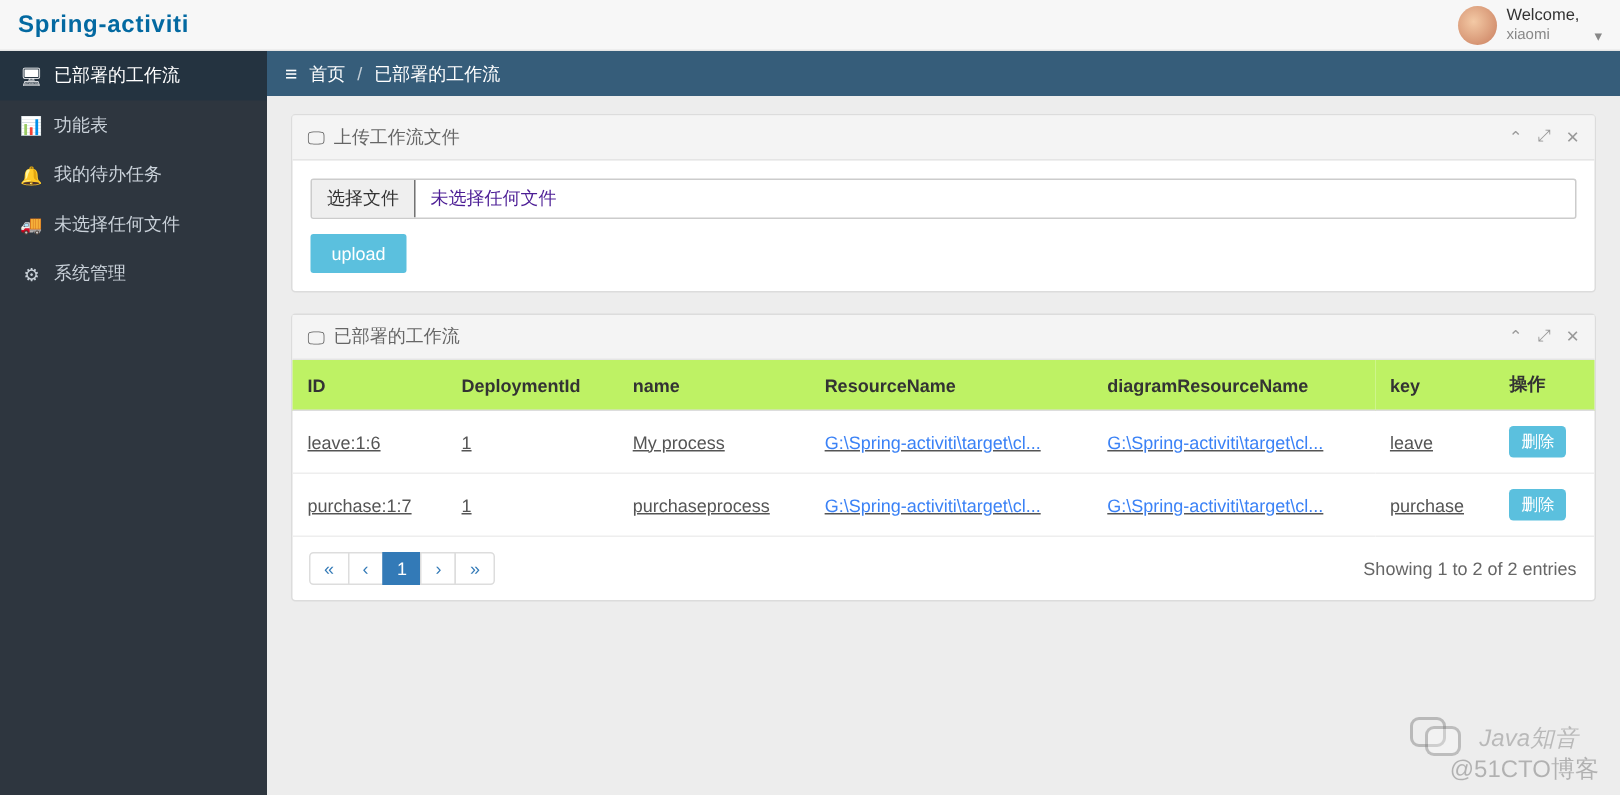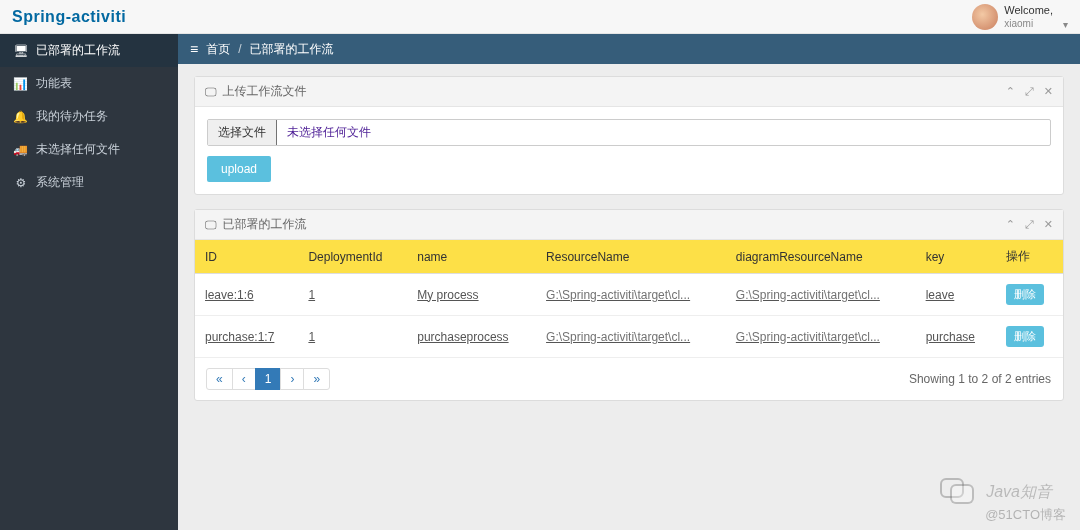--- a/index.html
+++ b/index.html
@@ -35,38 +35,38 @@
 .panel-body { padding: 12px; font-size: 12px; color: #333; }
 
 .form-label { font-weight: bold; margin-bottom: 6px; font-size: 12px; color: #333; }
 .file-row { display: flex; align-items: stretch; border: 1px solid #ccc; border-radius: 2px; overflow: hidden; margin-bottom: 10px; }
 .file-btn { padding: 4px 10px; background: #efefef; border-right: 1px solid #737373; font-size: 12px; cursor: pointer; }
 .file-text { padding: 4px 10px; font-size: 12px; color: #4c1d95; flex: 1; }
 
 .upload-btn { background: #5bc0de; color: #fff; border: none; padding: 6px 14px; border-radius: 2px; font-size: 12px; cursor: pointer; }
 
 table { width: 100%; border-collapse: collapse; font-size: 12px; }
-th { text-align: left; padding: 8px 10px; border-bottom: 1px solid #ddd; color: #333; font-weight: normal; background: #fde047; }
+th { text-align: left; padding: 8px 10px; border-bottom: 1px solid #ddd; color: #333; font-weight: bold; background: #bef264; }
 td { padding: 10px 10px; border-bottom: 1px solid #eee; color: #555; vertical-align: middle; text-decoration: underline; }
-td a { color: #737373; text-decoration: none; }
+td a { color: #3b82f6; text-decoration: none; }
 .del-btn { background: #5bc0de; color: #fff; border: none; padding: 3px 8px; border-radius: 3px; font-size: 11px; cursor: pointer; }
 
 .table-footer { display: flex; justify-content: space-between; align-items: center; padding: 10px 12px; font-size: 12px; color: #666; }
 .pagination { display: flex; gap: 0; }
 .pg { border: 1px solid #ddd; padding: 3px 9px; font-size: 12px; color: #337ab7; background: #fff; cursor: pointer; margin-left: -1px; }
 .pg:first-child { border-radius: 3px 0 0 3px; }
 .pg:last-child { border-radius: 0 3px 3px 0; }
 .pg.active { background: #337ab7; color: #fff; border-color: #337ab7; }
 
 .watermark { position: absolute; bottom: 24px; right: 28px; font-size: 16px; color: rgba(0,0,0,0.22); font-style: italic; font-weight: 500; display: flex; align-items: center; gap: 10px; }
 .wm-icon { width: 36px; height: 28px; position: relative; }
 .wm-icon::before, .wm-icon::after { content: ""; position: absolute; border: 2px solid rgba(0,0,0,0.22); border-radius: 6px; width: 20px; height: 16px; }
 .wm-icon::before { left: 0; top: 0; }
 .wm-icon::after { left: 10px; top: 6px; background: rgba(255,255,255,0.3); }
-.watermark2 { position: absolute; bottom: 6px; right: 14px; font-size: 13px; color: rgba(0,0,0,0.25); }
+.watermark2 { position: absolute; bottom: 6px; right: 14px; font-size: 16px; color: rgba(0,0,0,0.25); }
 </style>
 </head>
 <body>
 
 <div class="top-header">
   <div class="brand">Spring-activiti</div>
   <div class="user-area">
     <div class="avatar"></div>
     <div class="user-text">
       <div>Welcome,</div>

